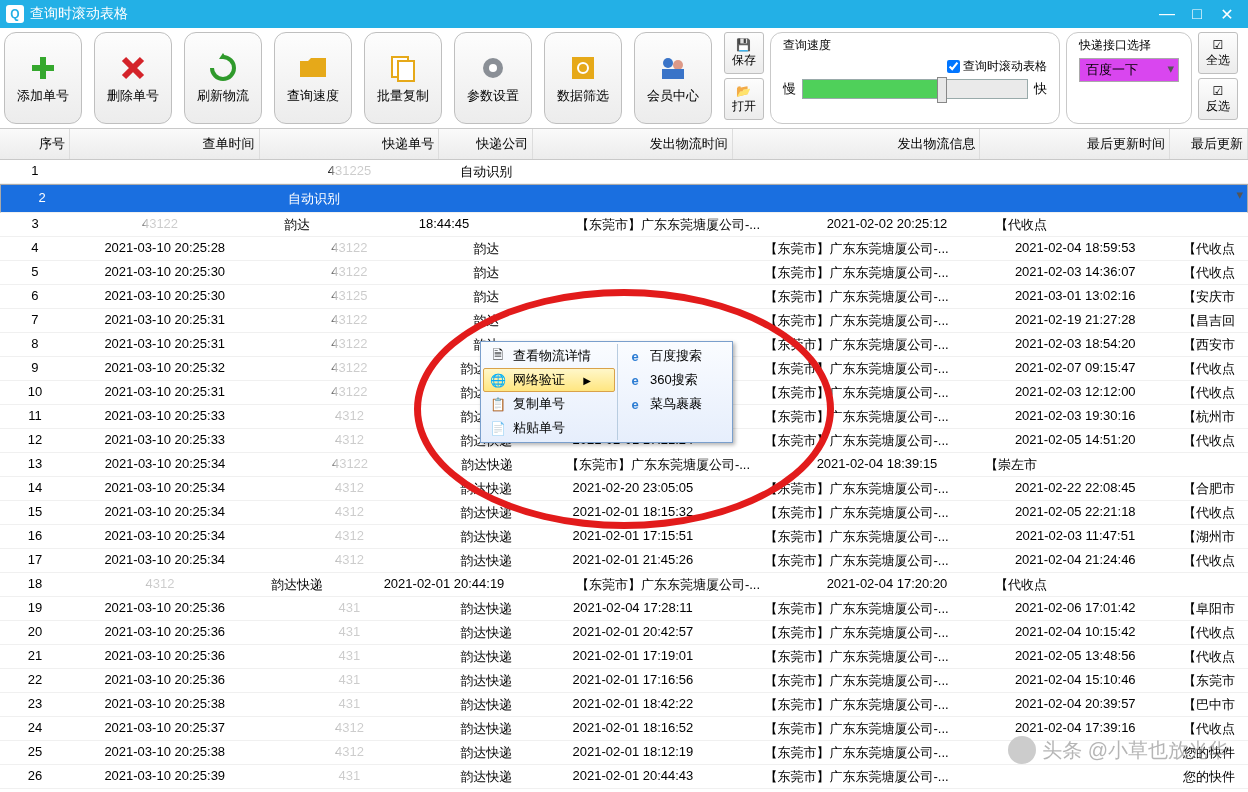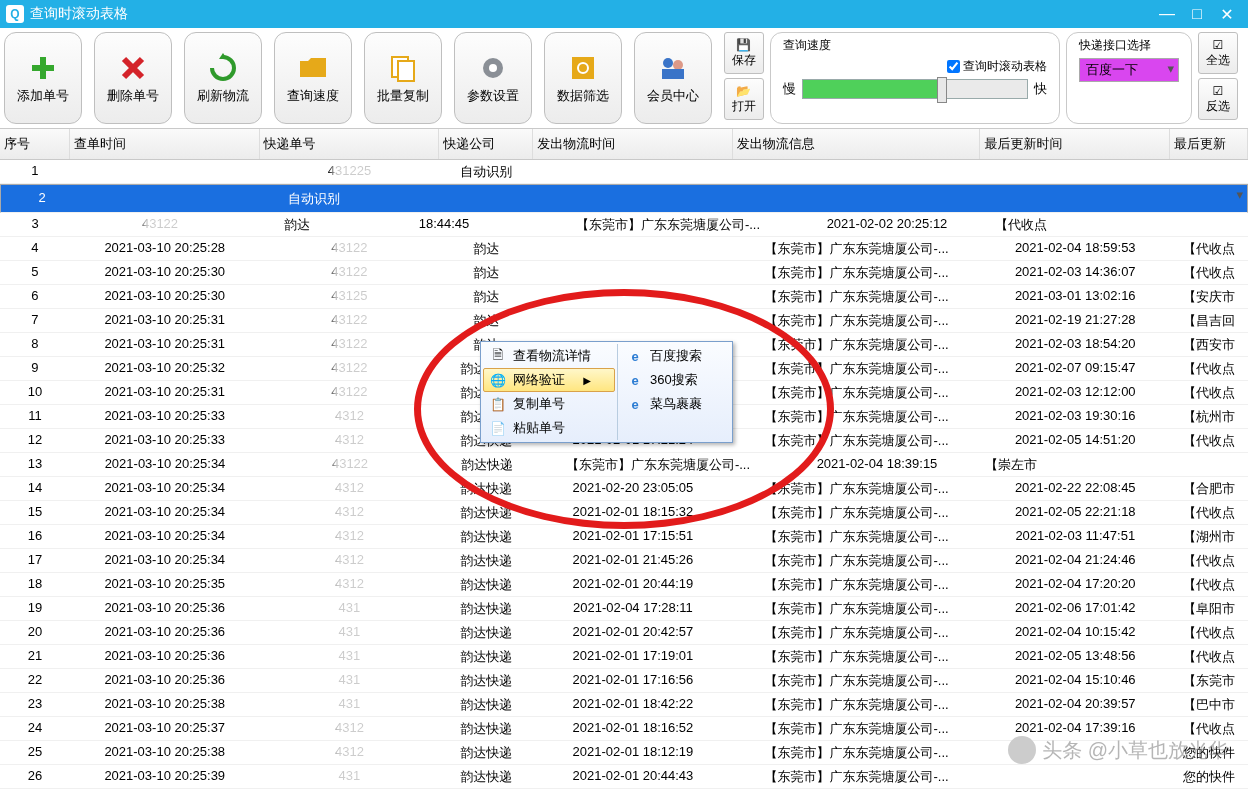--- a/index.html
+++ b/index.html
@@ -18,21 +18,21 @@
 .grp.speed { flex:1; min-width:280px; }
 .chkline { display:flex;align-items:center;justify-content:flex-end;font-size:12px;margin-bottom:4px; }
 .chkline input { margin-right:3px; }
 .slider-row { display:flex;align-items:center; }
 .slider-track { flex:1;height:20px;border:1px solid #9aa;background:linear-gradient(90deg,#4fd05a 0%,#4fd05a 60%,#eaeaea 60%);margin:0 6px;position:relative; }
 .slider-thumb{position:absolute;left:60%;top:-3px;width:10px;height:26px;background:#e8e8e8;border:1px solid #888;}
 .sel { border:1px solid #aaa; padding:2px 18px 2px 6px; font-size:13px; background:#d946ef; position:relative;min-width:100px; }
 .sel::after{content:"▾";position:absolute;right:4px;top:2px;color:#555;}
 .grid { position: relative; }
 .hdr { display:flex; background: linear-gradient(#fafafa,#ececec); border-bottom:1px solid #c9c9c9; }
-.hdr .cell { border-right:1px solid #ddd; padding:6px 4px; text-align:left; font-size:13px; }
+.hdr .cell { border-right:1px solid #ddd; padding:6px 4px; text-align:right; font-size:13px; }
 .row { display:flex; border-bottom:1px solid #f0f0f0; }
 .row .cell { padding:2.5px 4px; text-align:center; font-size:13px; white-space:nowrap; overflow:hidden; }
 .row.sel, .row.sel .cell { background:#1a6fe0; color:#fff; }
 .c0{width:70px;text-align:center;} .c1{width:190px;} .c2{width:180px;text-align:left;padding-left:10px;} .c3{width:94px;text-align:left;} .c4{width:200px;} .c5{width:248px;text-align:left;} .c6{width:190px;} .c7{width:78px;text-align:left;}
 .cell.c2{position:relative;}
 .blur{position:absolute;left:72px;top:0;width:100px;height:100%;background:rgba(255,255,255,0.8);filter:blur(3px);}
 .ellipse{position:absolute;left:414px;top:160px;width:420px;height:240px;border:7px solid #e21b1b;border-radius:50%;pointer-events:none;}
 .ctxmenu{position:absolute;left:480px;top:212px;background:linear-gradient(#fafcff,#e6eefc);border:1px solid #7a9fcc;box-shadow:2px 2px 4px rgba(0,0,0,0.3);font-size:13px;display:flex;}
 .ctxmenu .col{padding:2px;}
 .ctxmenu .mi{display:flex;align-items:center;padding:3px 24px 3px 6px;cursor:pointer;min-width:110px;}
@@ -340,21 +340,20 @@
         <div class="cell c1">2021-03-10 20:25:34</div>
         <div class="cell c2">4312<div class="blur"></div></div>
         <div class="cell c3">韵达快递</div>
         <div class="cell c4">2021-02-01 21:45:26</div>
         <div class="cell c5">【东莞市】广东东莞塘厦公司-...</div>
         <div class="cell c6">2021-02-04 21:24:46</div>
         <div class="cell c7">【代收点</div>
       </div>
       <div class="row">
         <div class="cell c0">18</div>
-        <div class="cell c1">2021-03-10 20:25:35</div>
         <div class="cell c2">4312<div class="blur"></div></div>
         <div class="cell c3">韵达快递</div>
         <div class="cell c4">2021-02-01 20:44:19</div>
         <div class="cell c5">【东莞市】广东东莞塘厦公司-...</div>
         <div class="cell c6">2021-02-04 17:20:20</div>
         <div class="cell c7">【代收点</div>
       </div>
       <div class="row">
         <div class="cell c0">19</div>
         <div class="cell c1">2021-03-10 20:25:36</div>

